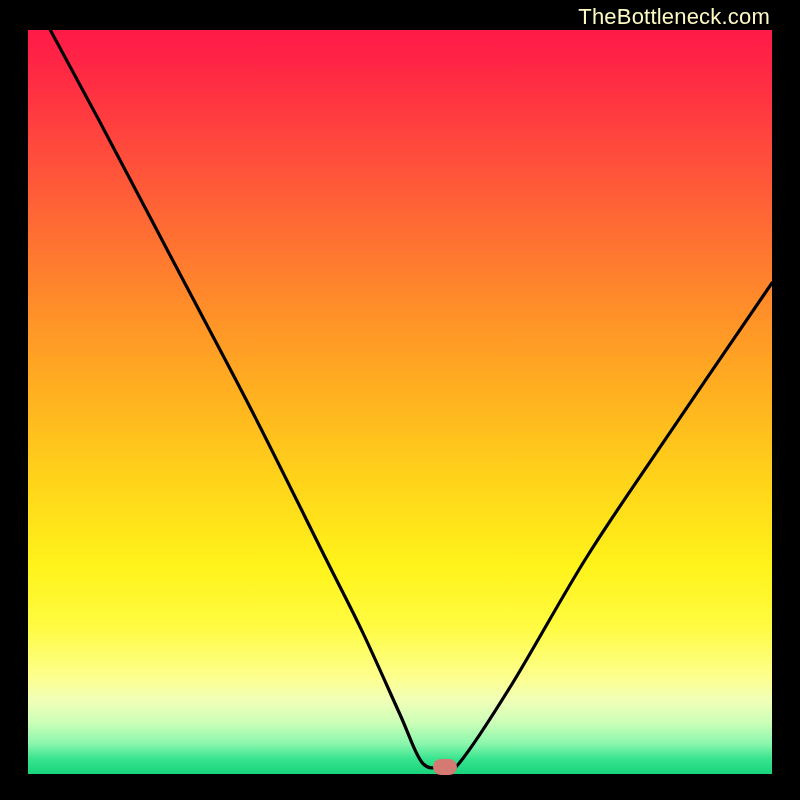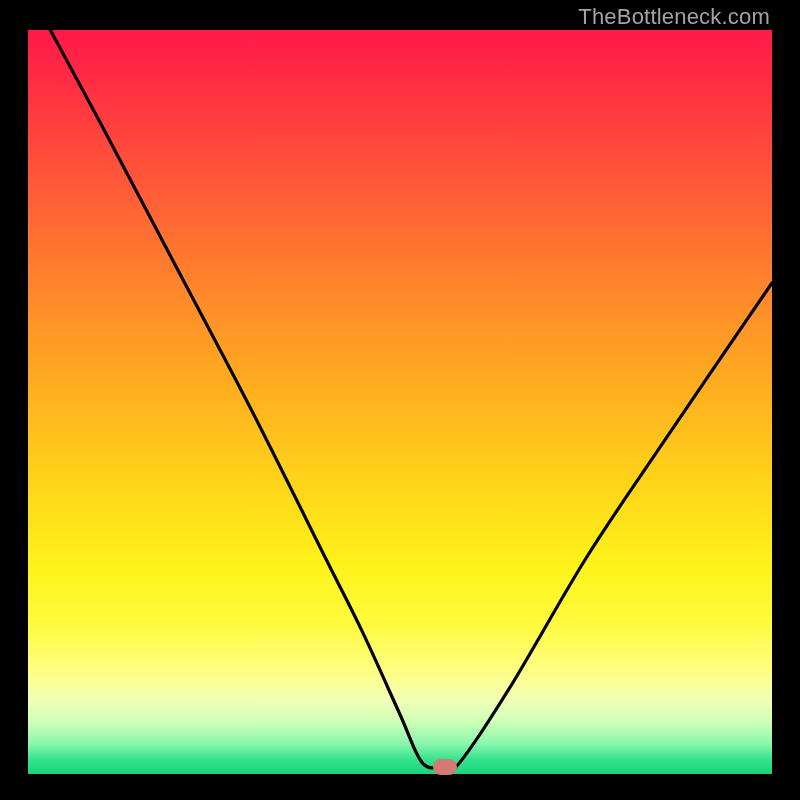--- a/index.html
+++ b/index.html
@@ -38,21 +38,21 @@
       #f1ffb6 90%,
       #ceffb8 93%,
       #88f6ac 96%,
       #37e38f 98%,
       #18d47a 100%);
   }
   .attribution {
     position: absolute;
     top: 4px;
     right: 30px;
-    color: #a3a3a3;
+    color: #fef9c3;
     font-family: Arial, Helvetica, sans-serif;
     font-size: 22px;
     letter-spacing: 0.2px;
   }
   svg.curve {
     position: absolute;
     left: 0;
     top: 0;
     width: 744px;
     height: 744px;

